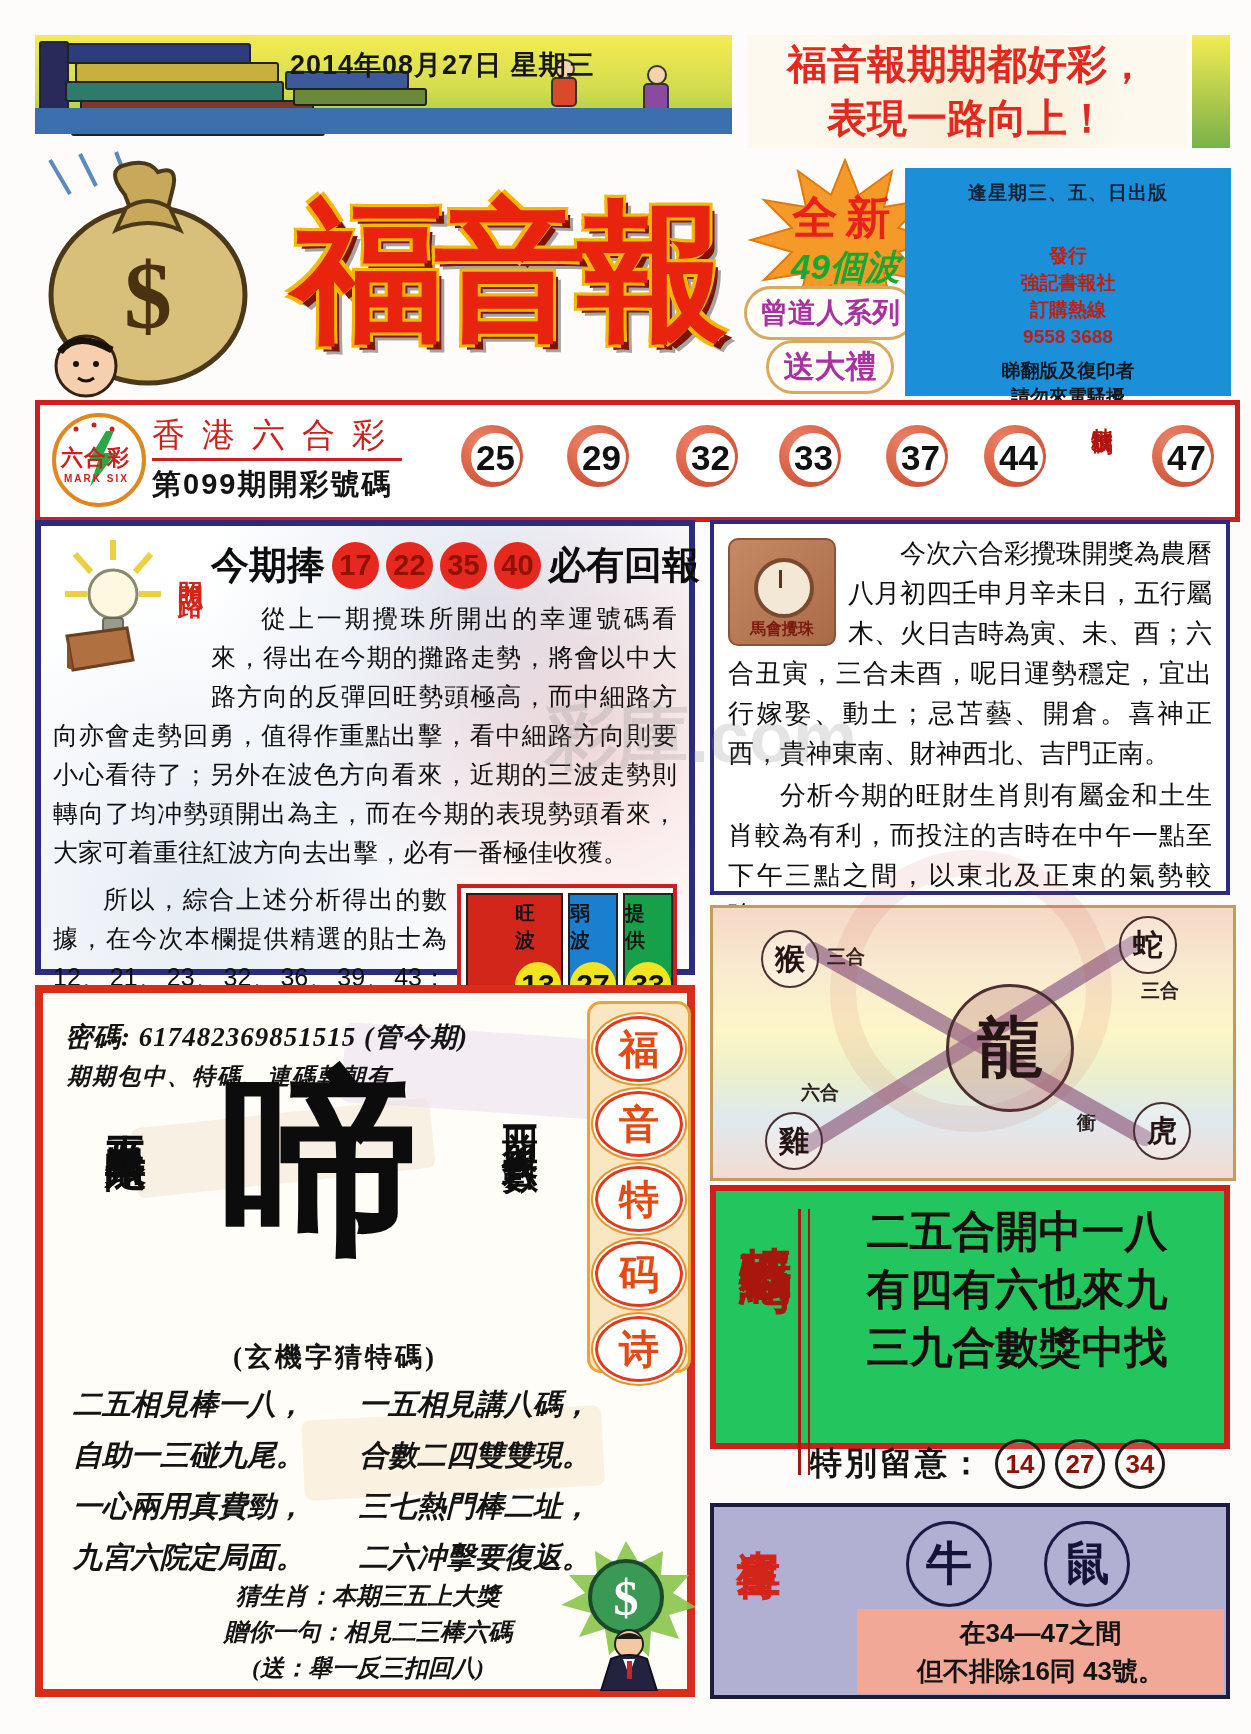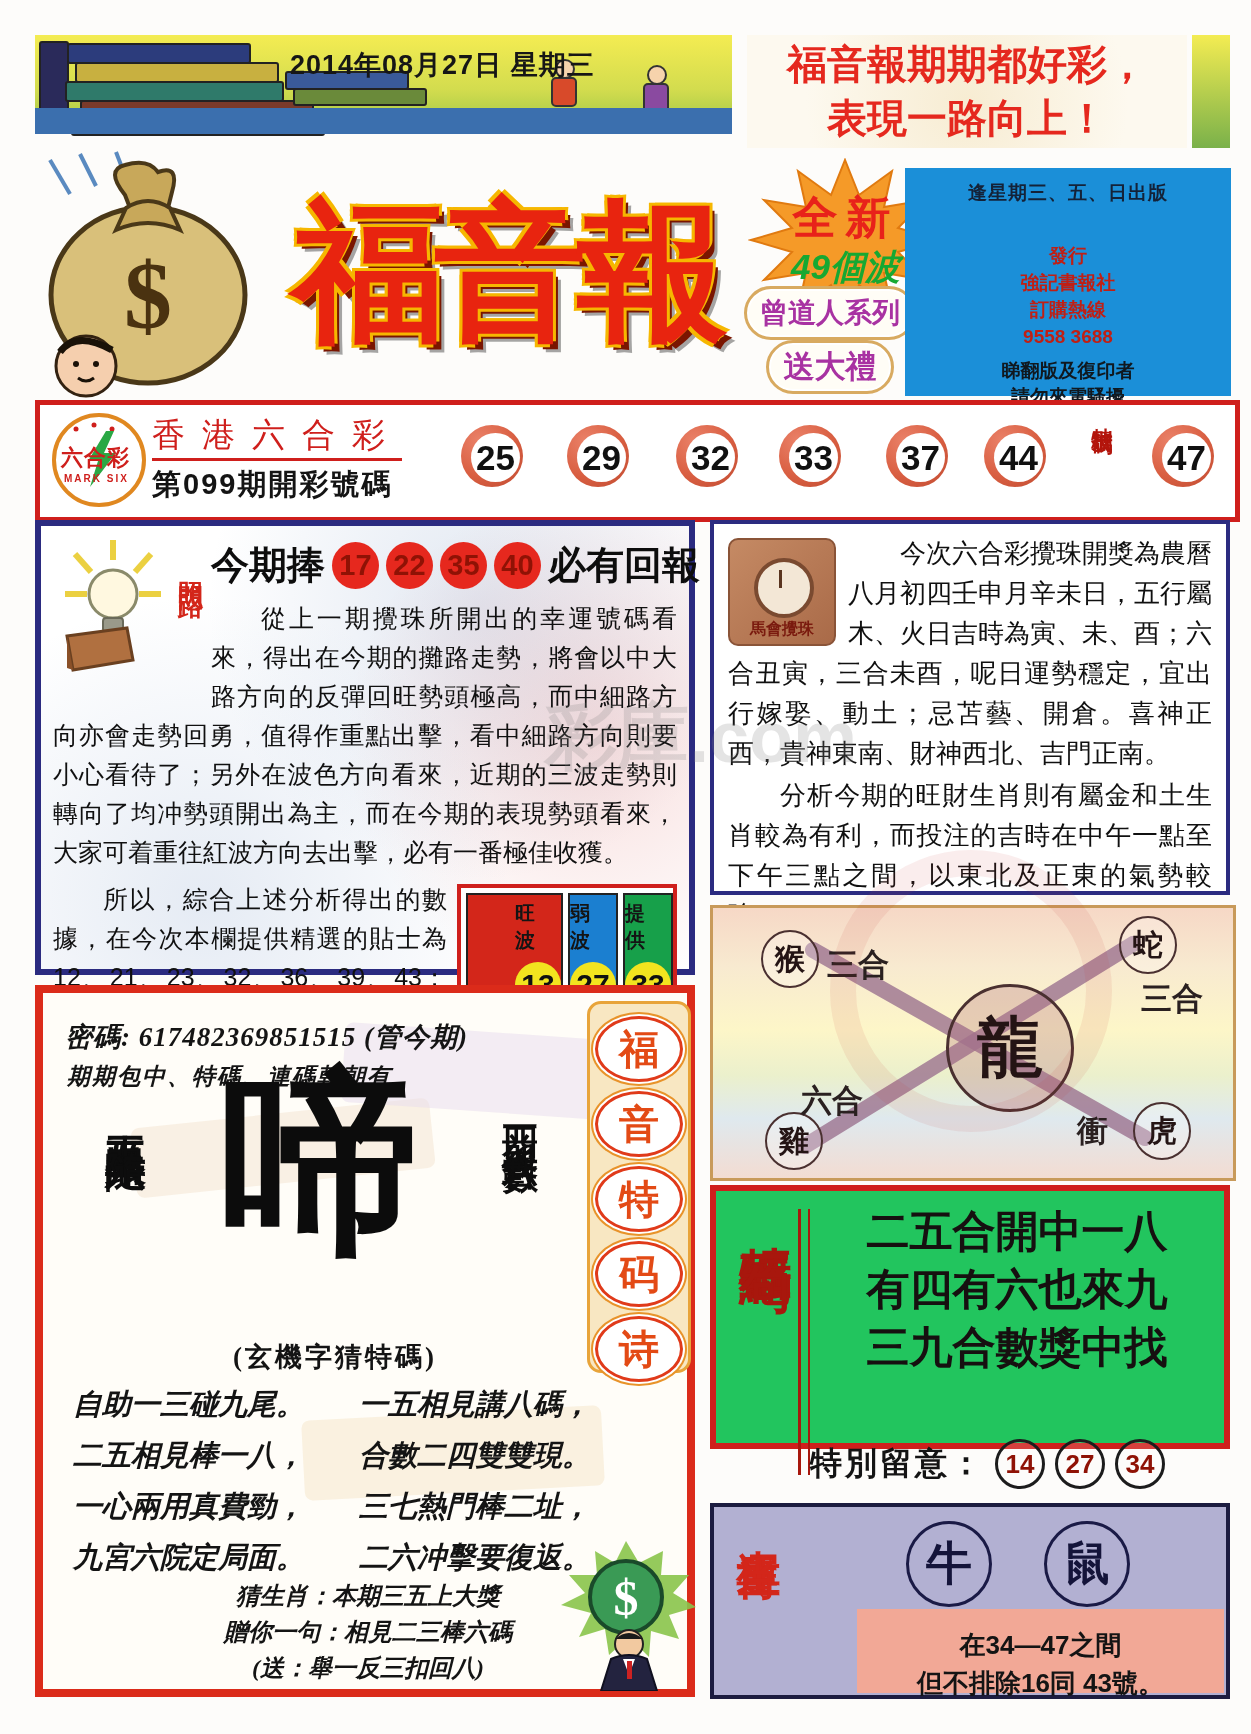--- a/index.html
+++ b/index.html
@@ -86,21 +86,21 @@
   .alm-badge .hand{position:absolute;left:49px;top:30px;width:3px;height:18px;background:#5a3520;}
   .alm-badge .txt{position:absolute;left:0;bottom:4px;width:100%;text-align:center;font-size:16px;font-weight:bold;color:#7a1a0e;}
 
   
   .zod{left:710px;top:905px;width:520px;height:270px;border:3px solid #c89a5a;
        background:linear-gradient(180deg,#f6d8c6,#f8ead0 22%,#fdf6c8 45%,#ebf0cc 62%,#dfe9ee 78%,#f3dcd2);}
   .zc{position:absolute;border:2px solid #4a3030;border-radius:50%;background:rgba(255,255,255,.25);
       display:flex;align-items:center;justify-content:center;font-family:"Liberation Serif",serif;font-weight:900;color:#241414;}
   .zc-center{left:233px;top:76px;width:122px;height:122px;font-size:66px;border-width:3px;background:rgba(178,112,130,.30);}
   .zc-s{width:54px;height:54px;font-size:30px;}
-  .zlabel{position:absolute;font-size:31px;font-weight:bold;color:#2a2020;font-family:"Liberation Serif",serif;}
+  .zlabel{position:absolute;font-size:19px;font-weight:bold;color:#2a2020;font-family:"Liberation Serif",serif;}
 
   
   .poem{left:35px;top:985px;width:660px;height:712px;border:8px solid #db2b1a;background:#fffdf8;box-sizing:border-box;
         font-family:"Liberation Serif",serif;}
   .pbook{position:absolute;border-radius:8px;opacity:.5;}
   .pw-line{position:absolute;left:22px;top:26px;font-size:27px;font-weight:bold;font-style:italic;color:#141414;letter-spacing:1px;}
   .promise{position:absolute;left:24px;top:68px;font-size:23px;font-weight:bold;font-style:italic;color:#141414;letter-spacing:2px;}
   .vert-l{position:absolute;left:56px;top:108px;writing-mode:vertical-rl;text-orientation:upright;
         font-size:41px;font-weight:900;color:#0d0d0d;letter-spacing:3px;}
   .bigchar{position:absolute;left:178px;top:74px;font-size:198px;font-weight:900;color:#0c0c0c;line-height:1;}
@@ -130,21 +130,21 @@
         font-size:26px;font-weight:bold;color:#8f1205;background:rgba(255,255,255,.15);}
 
   
   .lucky{left:710px;top:1503px;width:520px;height:196px;border:4px solid #1c1c40;background:#b2b0d2;box-sizing:border-box;}
   .lucky-title{position:absolute;left:16px;top:8px;height:180px;writing-mode:vertical-rl;text-orientation:upright;
         font-size:44px;font-weight:900;color:#d3261a;letter-spacing:2px;}
   .lcirc{position:absolute;top:14px;width:80px;height:80px;border:3px solid #1a1a46;border-radius:50%;
         display:flex;align-items:center;justify-content:center;font-size:46px;font-weight:900;color:#14143a;
         font-family:"Liberation Serif",serif;}
   .lstrip{position:absolute;left:143px;top:102px;width:367px;height:84px;background:#f2a896;text-align:center;
-        font-size:26px;font-weight:bold;color:#141414;line-height:38px;padding-top:17px;box-sizing:border-box;}
+        font-size:26px;font-weight:bold;color:#141414;line-height:38px;padding-top:5px;box-sizing:border-box;}
 
   .wmark{left:545px;top:690px;font-size:72px;font-weight:900;color:rgba(130,130,130,.22);z-index:40;pointer-events:none;}
   .wmark2{left:830px;top:850px;width:230px;height:230px;border:26px solid rgba(200,60,50,.09);border-radius:50%;z-index:40;pointer-events:none;}
 </style>
 </head>
 <body>
 
 <div class="page">
 
   <div class="abs banner">
@@ -341,22 +341,22 @@
 
     <div class="fbanner">
       <div class="foval">福</div>
       <div class="foval">音</div>
       <div class="foval">特</div>
       <div class="foval">码</div>
       <div class="foval">诗</div>
     </div>
 
     <div class="coupl" style="left:30px;top:392px;">
+      <div>二五相見棒一八，</div>
       <div>自助一三碰九尾。</div>
-      <div>二五相見棒一八，</div>
       <div>一心兩用真費勁，</div>
       <div>九宮六院定局面。</div>
     </div>
     <div class="coupl" style="left:316px;top:392px;">
       <div>一五相見講八碼，</div>
       <div>合數二四雙雙現。</div>
       <div>三七熱門棒二址，</div>
       <div>二六冲擊要復返。</div>
     </div>
     <div class="pbot">

